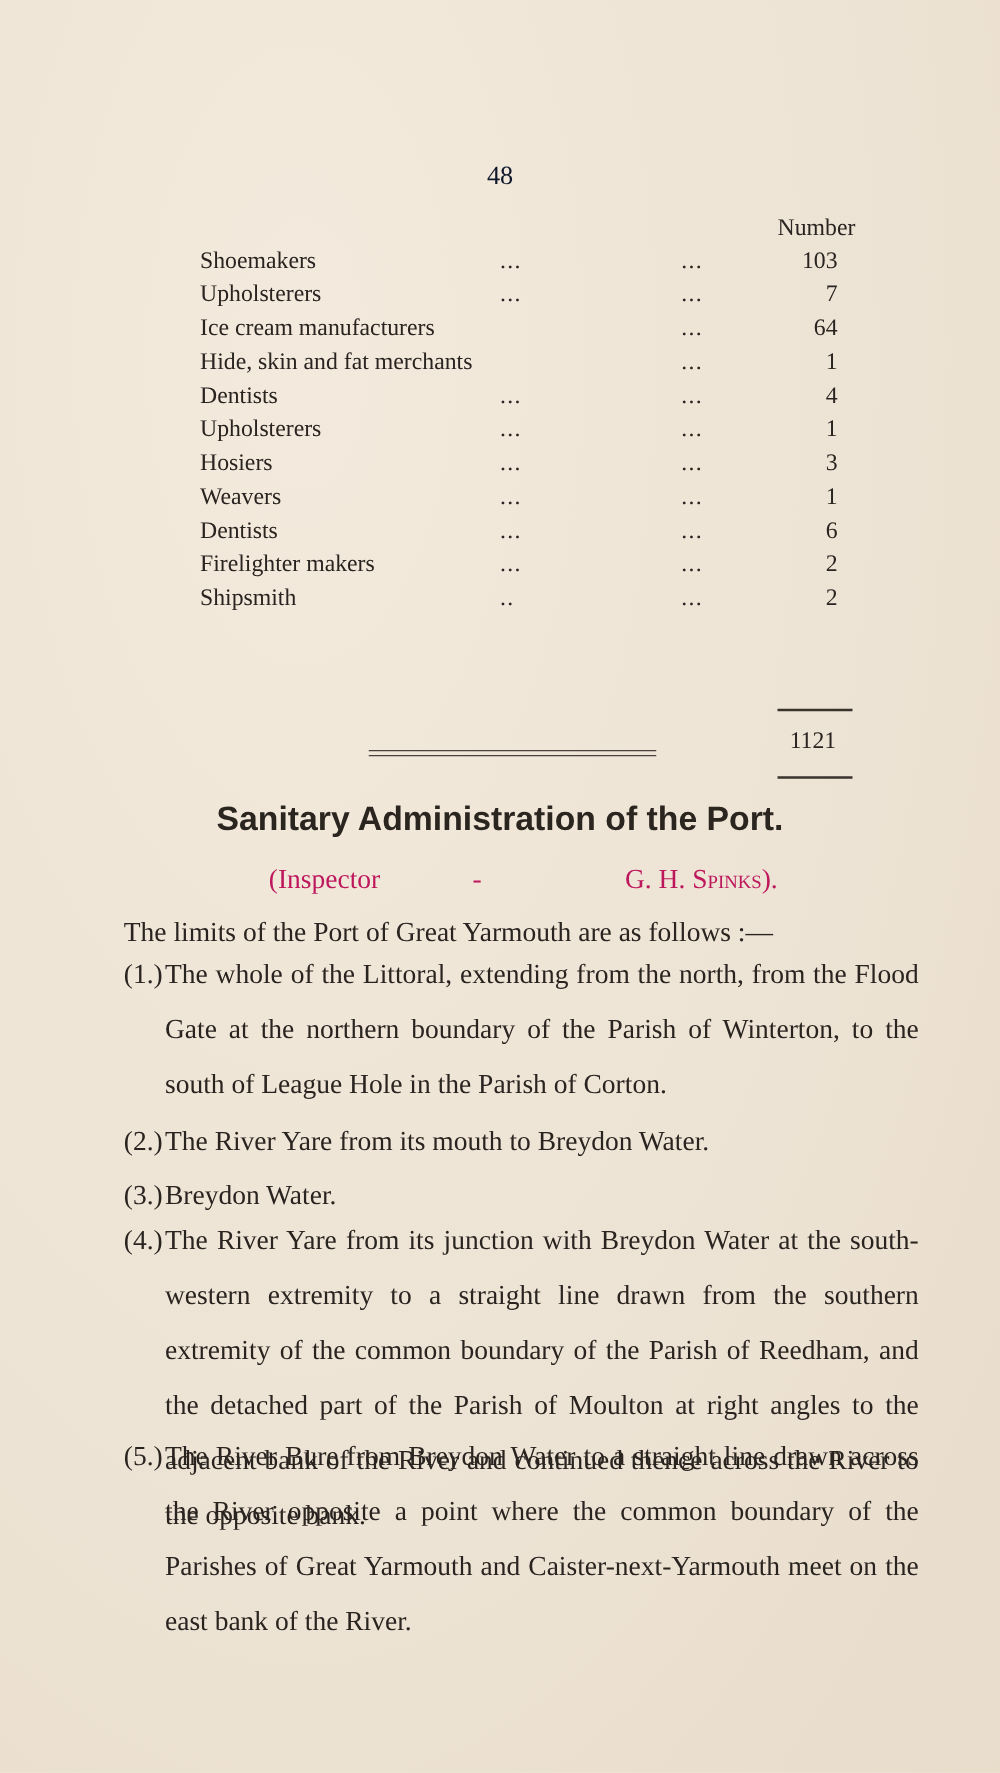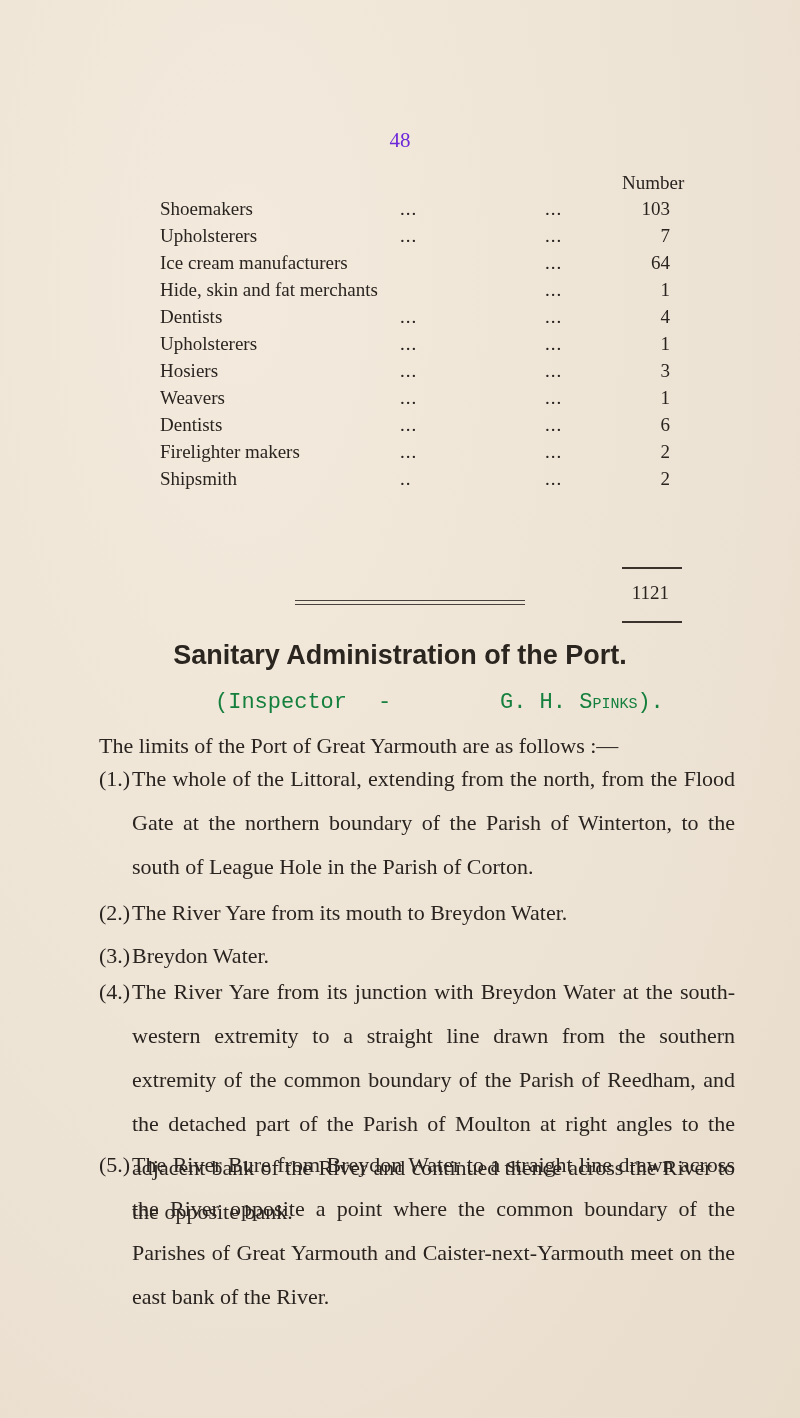--- a/index.html
+++ b/index.html
@@ -8,21 +8,21 @@
       background: #efe5d7;
       background-image: radial-gradient(ellipse at 30% 20%, #f3eadd 0%, #ede3d4 60%, #e8dccb 100%);
       color: #2a2420;
       position: relative;
       overflow: hidden;
       font-family: "Liberation Serif", serif;
     }
     .page-number {
       position: absolute; left: 400px; top: 128px;
       transform: translateX(-50%);
-      font-size: 21px; color: #6d28d9;
+      font-size: 21px; color: #0f172a;
     }
     .table {
       position: absolute; left: 160px; top: 172px; width: 520px;
     }
     .col-head {
       position: absolute; left: 462px; top: 0; font-size: 19px;
     }
     .row {
       position: absolute; left: 0; width: 520px; height: 27px;
       font-size: 19px;
@@ -46,21 +46,21 @@
       position: absolute; left: 295px; top: 600px; width: 230px;
     }
     .section-rule div { border-top: 1px solid #4a423c; margin-bottom: 3px; }
     .heading {
       position: absolute; left: 0; width: 800px; top: 640px;
       text-align: center;
       font-family: "Liberation Sans", sans-serif;
       font-weight: bold; font-size: 27px; color: #2b2520;
     }
     .inspector {
-      position: absolute; top: 690px; font-size: 22px; color: #15803d; font-family: Liberation Mono, monospace;
+      position: absolute; top: 690px; font-size: 22px; color: #be185d;
     }
     .intro {
       position: absolute; left: 99px; top: 733px; font-size: 22px;
       white-space: nowrap;
     }
     .item {
       position: absolute; left: 99px; width: 636px; font-size: 22px;
       line-height: 44px;
     }
     .item .num { position: absolute; left: 0; top: 0; }

